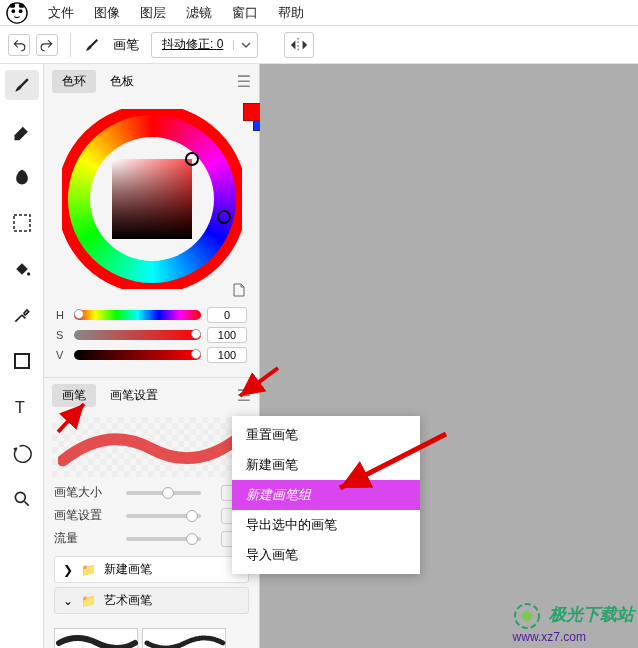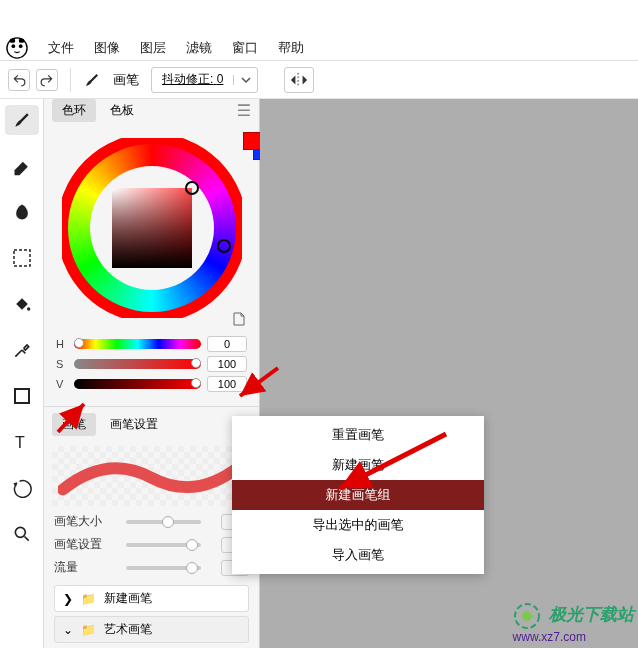--- a/index.html
+++ b/index.html
@@ -1,19 +1,19 @@
 <!DOCTYPE html>
 <html><head>
 <meta charset="utf-8">
 <style>
 * { box-sizing: border-box; margin: 0; padding: 0; font-family: "Microsoft YaHei", sans-serif; }
 body { width: 638px; height: 648px; background: #fff; overflow: hidden; position: relative; }
 
 
-.menubar { height: 26px; display: flex; align-items: center; padding-left: 6px; background: #fff; border-bottom: 1px solid #ddd; margin-top: 35px; }
+.menubar { height: 26px; display: flex; align-items: center; padding-left: 6px; background: #fff; border-bottom: 1px solid #ddd; }
 .logo { width: 22px; height: 22px; margin-right: 10px; }
 .menu-item { font-size: 13px; color: #222; padding: 0 10px; cursor: default; }
 
 
 .toolbar { height: 38px; display: flex; align-items: center; padding-left: 8px; gap: 6px; border-bottom: 1px solid #e3e3e3; }
 .tb-btn { width: 22px; height: 22px; border: 1px solid #ccc; border-radius: 3px; display: flex; align-items: center; justify-content: center; background: #fff; }
 .tb-sep { width: 1px; height: 24px; background: #ddd; margin: 0 6px; }
 .brush-ico { width: 18px; height: 18px; }
 .brush-lbl { font-size: 13px; margin: 0 6px; }
 .jitter { display: flex; align-items: center; border: 1px solid #ccc; border-radius: 3px; height: 26px; font-size: 12px; }
@@ -23,21 +23,21 @@
 
 
 .main { display: flex; height: calc(100% - 64px); }
 
 
 .toolstrip { width: 44px; background: #fff; border-right: 1px solid #ddd; display: flex; flex-direction: column; align-items: center; padding-top: 6px; gap: 16px; }
 .tool { width: 34px; height: 30px; display: flex; align-items: center; justify-content: center; border-radius: 4px; }
 .tool.active { background: #e8e8e8; }
 
 
-.panels { width: 216px; background: #f5f5f5; border-right: 1px solid #ccc; display: flex; flex-direction: column; justify-content: center; }
+.panels { width: 216px; background: #f5f5f5; border-right: 1px solid #ccc; display: flex; flex-direction: column; }
 .panel-head { display: flex; align-items: center; padding: 6px 8px; gap: 4px; }
 .tab { font-size: 12px; padding: 3px 10px; border-radius: 3px; background: transparent; }
 .tab.active { background: #ddd; }
 .ham { margin-left: auto; color: #888; }
 
 .colorwheel-wrap { position: relative; height: 200px; display: flex; align-items: center; justify-content: center; }
 .swatches { position: absolute; top: 4px; right: 16px; }
 .swatch { width: 18px; height: 18px; position: absolute; border: 1px solid rgba(0,0,0,.3); }
 .new-doc { position: absolute; bottom: 2px; right: 14px; color: #666; }
 
@@ -66,23 +66,23 @@
 .brush-sets { padding: 6px 10px; font-size: 12px; }
 .bset { border: 1px solid #ddd; border-radius: 3px; padding: 4px 8px; margin-bottom: 4px; display: flex; align-items: center; gap: 8px; background: #fff; }
 .bset.open { background: #f0f0f0; }
 .bstrip { display: flex; gap: 4px; padding: 4px 10px; }
 .bthumb { width: 84px; height: 28px; background: #fff; border: 1px solid #ccc; }
 
 
 .canvas { flex: 1; background: #aeaeae; position: relative; }
 
 
-.ctxmenu { position: absolute; left: 232px; top: 416px; width: 252px; background: #fff; box-shadow: 0 2px 10px rgba(0,0,0,.25); padding: 4px 0; z-index: 20; text-align: center; }
+.ctxmenu { position: absolute; left: 232px; top: 416px; width: 188px; background: #fff; box-shadow: 0 2px 10px rgba(0,0,0,.25); padding: 4px 0; z-index: 20; }
 .ctxitem { font-size: 13px; padding: 6px 14px; }
-.ctxitem.sel { background: #7f1d1d; color: #fff; }
+.ctxitem.sel { background: #d946ef; color: #fff; font-style: italic; }
 
 
 .arrow { position: absolute; z-index: 30; }
 
 
 .wm { position: absolute; right: 4px; bottom: 4px; text-align: left; }
 .wm-t { font-size: 17px; font-weight: bold; font-style: italic; color: #2aa06b; }
 .wm-u { font-size: 12px; color: #4c1d95; }
 .wm-ico { display: inline-block; vertical-align: middle; margin-right: 4px; }
 

